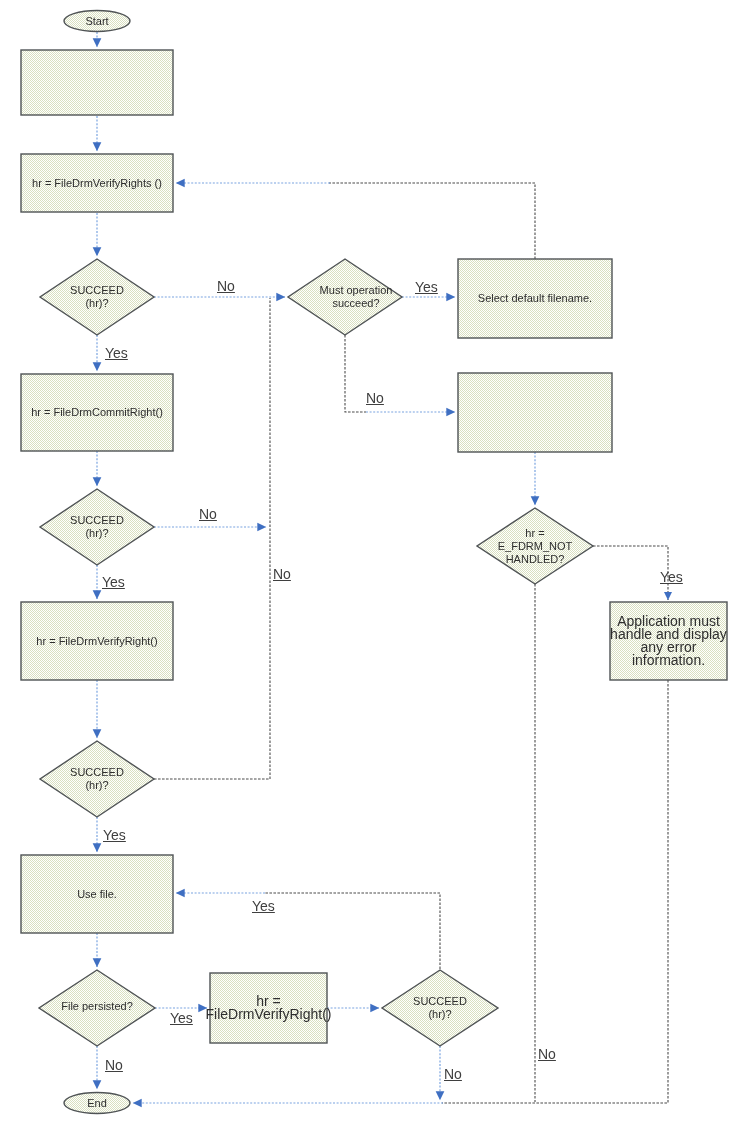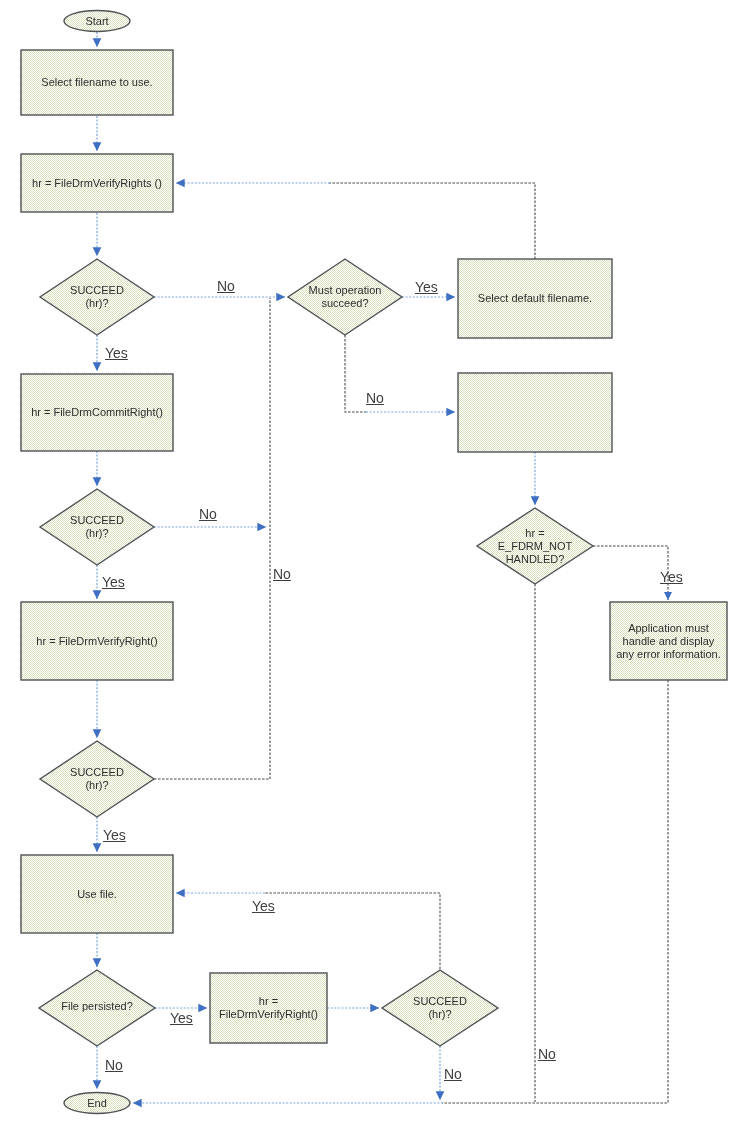--- a/index.html
+++ b/index.html
@@ -12,21 +12,21 @@
   svg{position:absolute;left:0;top:0;}
   .shape{fill:url(#boxfill);stroke:var(--box-border);stroke-width:1.4;}
   .e-blue{fill:none;stroke:var(--arrow-blue);stroke-width:1.2;stroke-dasharray:2 1.6;}
   .e-dark{fill:none;stroke:var(--line-dark);stroke-width:1.1;stroke-dasharray:2.6 1.4;}
   .mk{fill:var(--arrow-head);stroke:none;}
   .patdot{fill:var(--box-fill-dot);}
   .patbg{fill:#ffffff;}
   .nlabel{position:absolute;display:flex;align-items:center;justify-content:center;
           text-align:center;color:var(--text);font-size:11px;line-height:13px;
           white-space:pre-line;pointer-events:none;}
-  .small{font-size:11px;}
+  .small{font-size:14px;}
   .elabel{position:absolute;color:#3f3f3f;font-size:14px;line-height:12px;
           pointer-events:none;text-decoration:underline;}
 </style>
 </head>
 <body>
 
 <div id="canvas">
 
   <svg width="750" height="1138" viewBox="0 0 750 1138">
     <defs>
@@ -89,37 +89,36 @@
       <polygon class="shape" points="345,259 402,297 345,335 288,297"></polygon>
       <rect class="shape" x="458" y="259" width="154" height="79"></rect>
       <rect class="shape" x="458" y="373" width="154" height="79"></rect>
       <polygon class="shape" points="535,508 593,546 535,584 477,546"></polygon>
       <rect class="shape" x="610" y="602" width="117" height="78"></rect>
       <ellipse class="shape" cx="97" cy="1103" rx="33" ry="10.5"></ellipse>
     </g>
   </svg>
 
   <div class="nlabel" style="left:65px;top:10px;width:64px;height:22px">Start</div>
-  <div class="nlabel" style="left:21px;top:50px;width:152px;height:65px">Select filename to use.</div>
   <div class="nlabel" style="left:21px;top:154px;width:152px;height:58px">hr = FileDrmVerifyRights ()</div>
   <div class="nlabel" style="left:40px;top:259px;width:114px;height:76px">SUCCEED
 (hr)?</div>
   <div class="nlabel" style="left:21px;top:374px;width:152px;height:77px">hr = FileDrmCommitRight()</div>
   <div class="nlabel" style="left:40px;top:489px;width:114px;height:76px">SUCCEED
 (hr)?</div>
   <div class="nlabel" style="left:21px;top:602px;width:152px;height:78px">hr = FileDrmVerifyRight()</div>
   <div class="nlabel" style="left:40px;top:741px;width:114px;height:76px">SUCCEED
 (hr)?</div>
   <div class="nlabel" style="left:21px;top:855px;width:152px;height:78px">Use file.</div>
   <div class="nlabel" style="left:30px;top:968px;width:134px;height:76px">File persisted?</div>
   <div class="nlabel small" style="left:210px;top:973px;width:117px;height:70px">hr =
 FileDrmVerifyRight()</div>
   <div class="nlabel" style="left:382px;top:970px;width:116px;height:76px">SUCCEED
 (hr)?</div>
-  <div class="nlabel" style="left:288px;top:259px;width:114px;height:76px">Must operation
+  <div class="nlabel" style="left:299px;top:259px;width:114px;height:76px">Must operation
 succeed?</div>
   <div class="nlabel" style="left:458px;top:259px;width:154px;height:79px">Select default filename.</div>
   <div class="nlabel" style="left:477px;top:508px;width:116px;height:76px">hr =
 E_FDRM_NOT
 HANDLED?</div>
   <div class="nlabel small" style="left:610px;top:602px;width:117px;height:78px">Application must
 handle and display
 any error information.</div>
   <div class="nlabel" style="left:65px;top:1092px;width:64px;height:22px">End</div>
 

